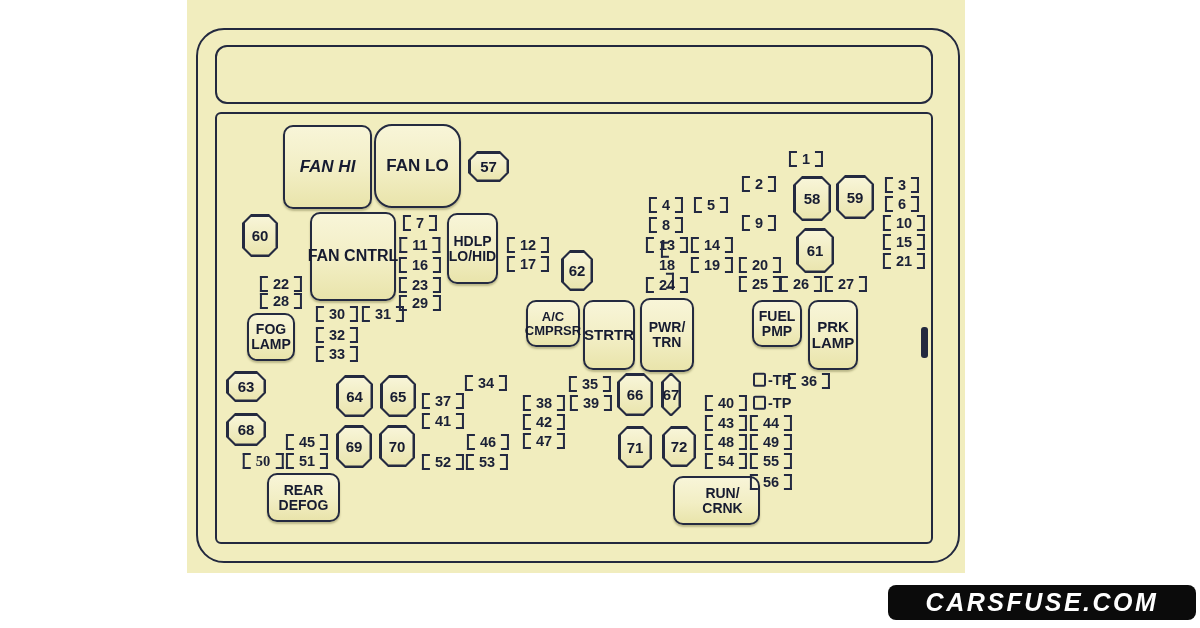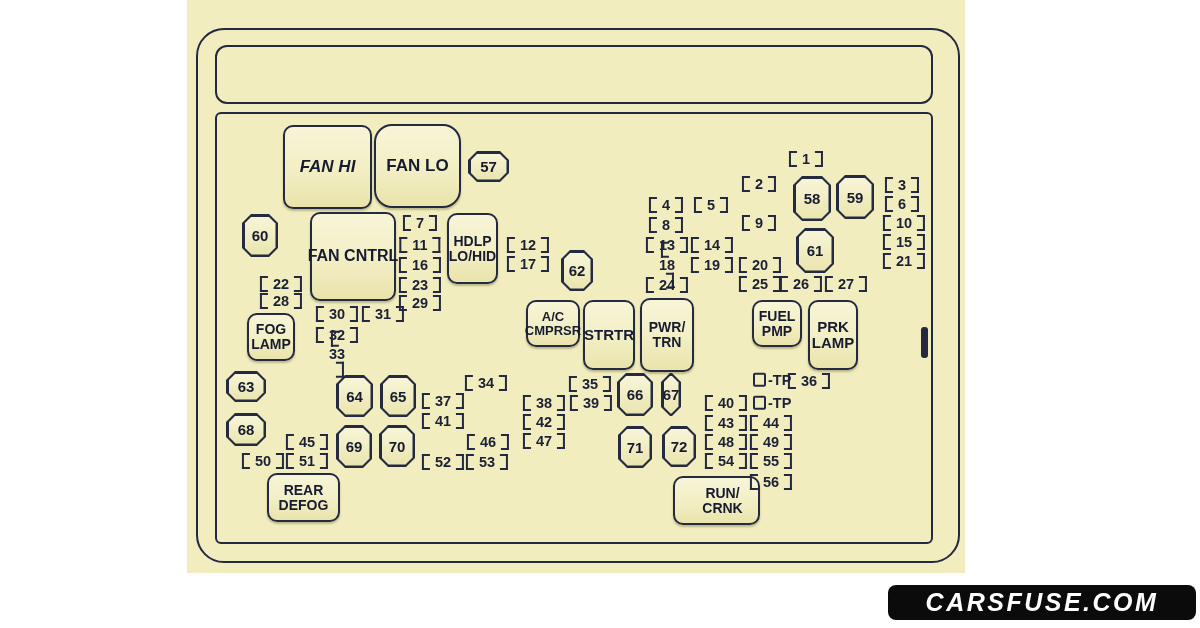--- a/index.html
+++ b/index.html
@@ -325,21 +325,21 @@
     <div class="fuse" style="left: 383px; top: 314px;">
       <span class="br l"></span>
       <span>31</span>
       <span class="br r"></span>
     </div>
     <div class="fuse" style="left: 337px; top: 335px;">
       <span class="br l"></span>
       <span>32</span>
       <span class="br r"></span>
     </div>
-    <div class="fuse" style="left: 337px; top: 354px; flex-direction: column;">
+    <div class="fuse" style="left: 337px; top: 354px;">
       <span class="br l"></span>
       <span>33</span>
       <span class="br r"></span>
     </div>
     <div class="fuse" style="left: 486px; top: 383px;">
       <span class="br l"></span>
       <span>34</span>
       <span class="br r"></span>
     </div>
     <div class="fuse" style="left: 590px; top: 384px;">
@@ -410,21 +410,21 @@
     <div class="fuse" style="left: 726px; top: 442px;">
       <span class="br l"></span>
       <span>48</span>
       <span class="br r"></span>
     </div>
     <div class="fuse" style="left: 771px; top: 442px;">
       <span class="br l"></span>
       <span>49</span>
       <span class="br r"></span>
     </div>
-    <div class="fuse" style="left: 263px; top: 461px;">
+    <div class="fuse" style="left: 263px; top: 461px; font-family: Liberation Serif, serif;">
       <span class="br l"></span>
       <span>50</span>
       <span class="br r"></span>
     </div>
     <div class="fuse" style="left: 307px; top: 461px;">
       <span class="br l"></span>
       <span>51</span>
       <span class="br r"></span>
     </div>
     <div class="fuse" style="left: 443px; top: 462px;">

